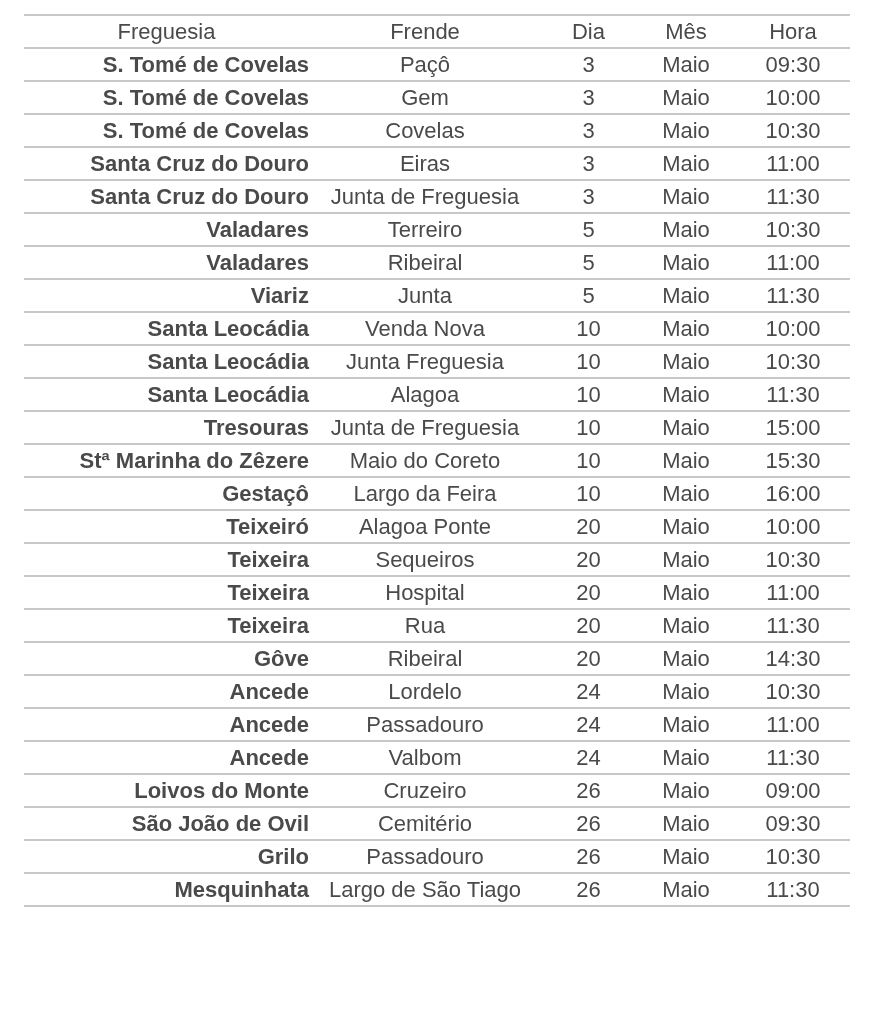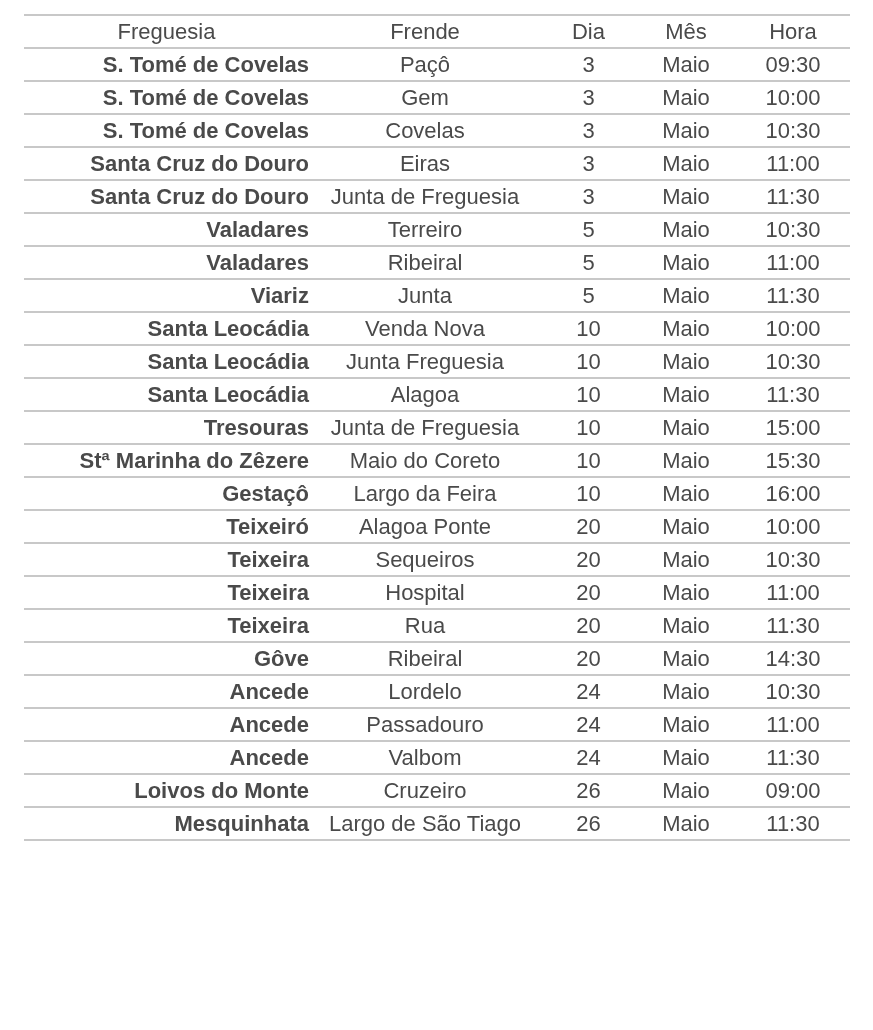--- a/index.html
+++ b/index.html
@@ -187,20 +187,34 @@
         <td>11:30</td>
       </tr>
       <tr>
         <td class="freg">Loivos do Monte</td>
         <td>Cruzeiro</td>
         <td>26</td>
         <td>Maio</td>
         <td>09:00</td>
       </tr>
       <tr>
+        <td class="freg">São João de Ovil</td>
+        <td>Cemitério</td>
+        <td>26</td>
+        <td>Maio</td>
+        <td>09:30</td>
+      </tr>
+      <tr>
+        <td class="freg">Grilo</td>
+        <td>Passadouro</td>
+        <td>26</td>
+        <td>Maio</td>
+        <td>10:30</td>
+      </tr>
+      <tr>
         <td class="freg">Mesquinhata</td>
         <td>Largo de São Tiago</td>
         <td>26</td>
         <td>Maio</td>
         <td>11:30</td>
       </tr>
     </tbody>
 </table>
 
 </body></html>

